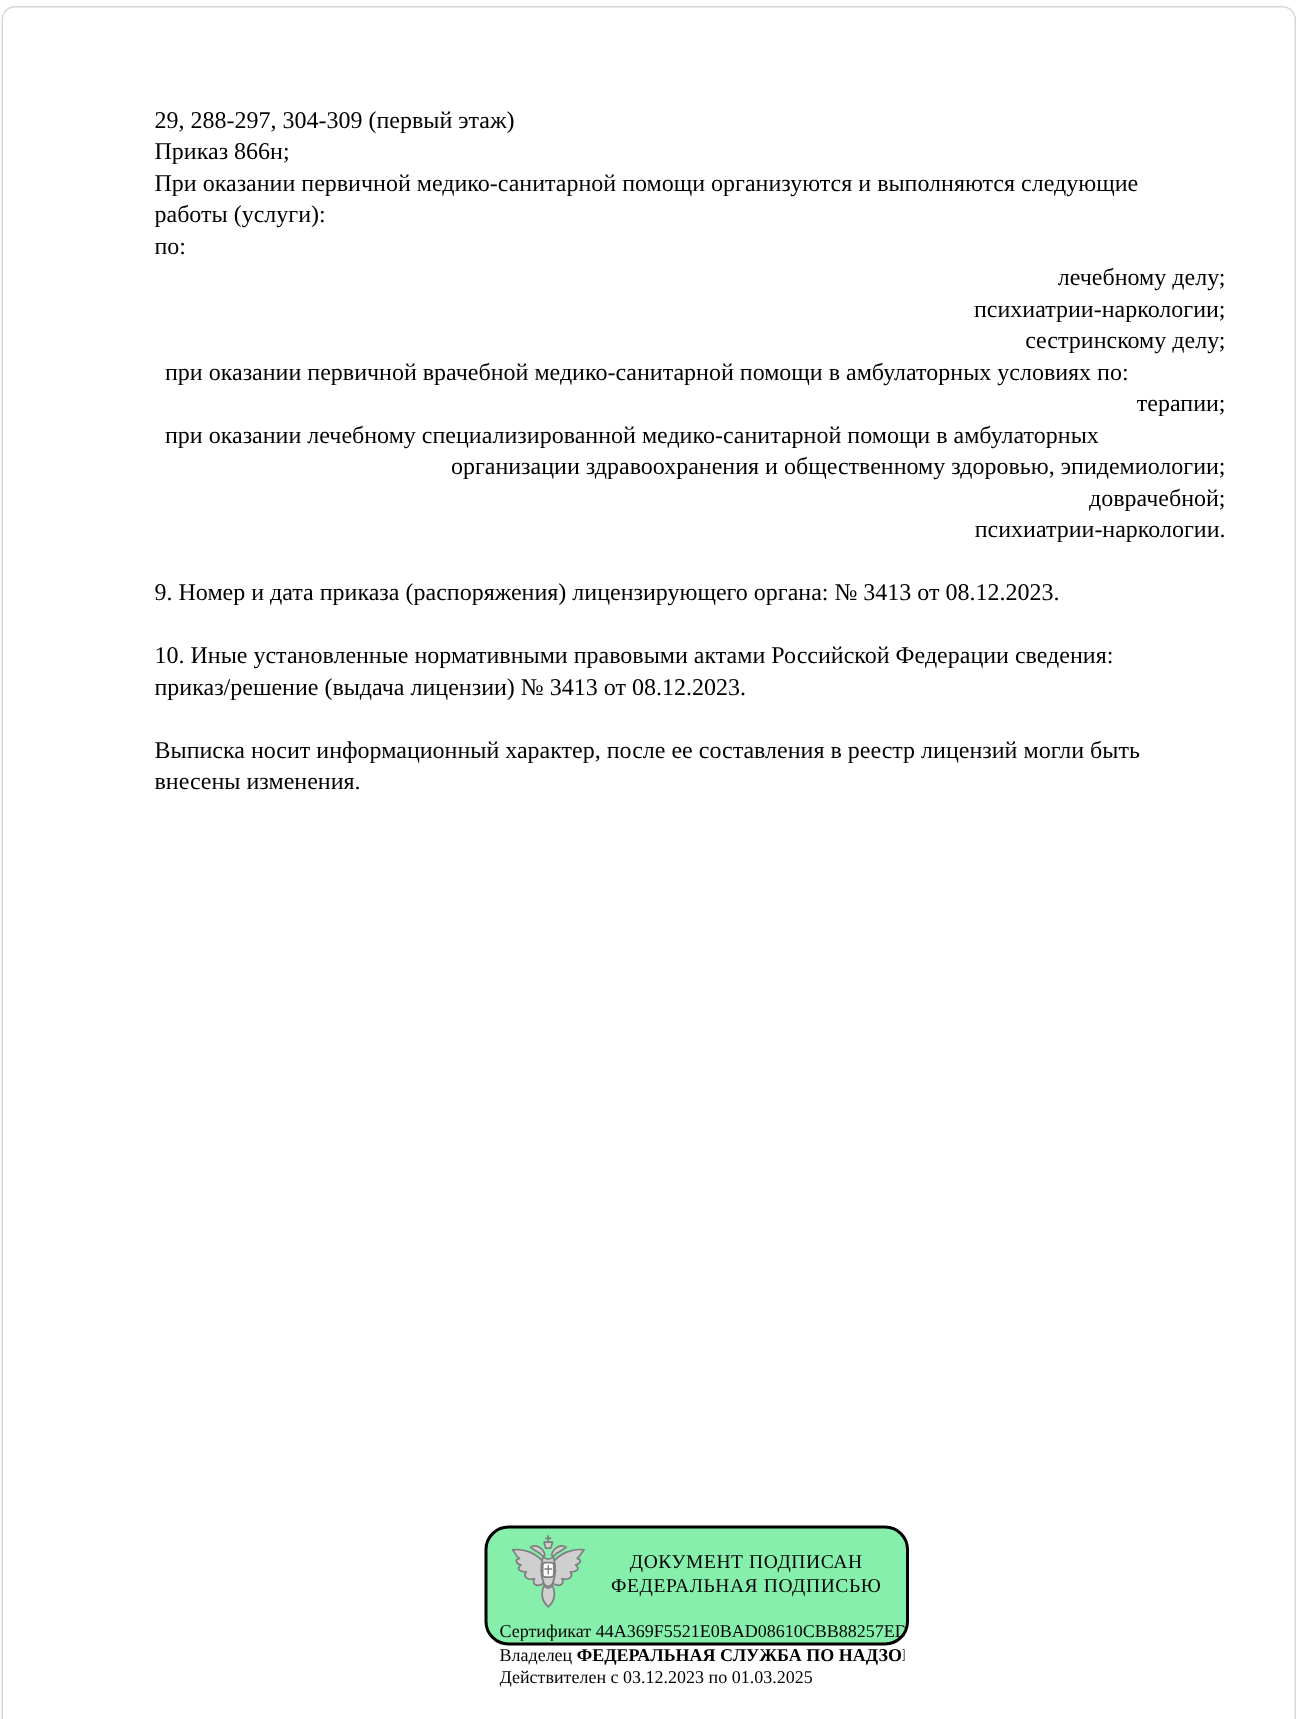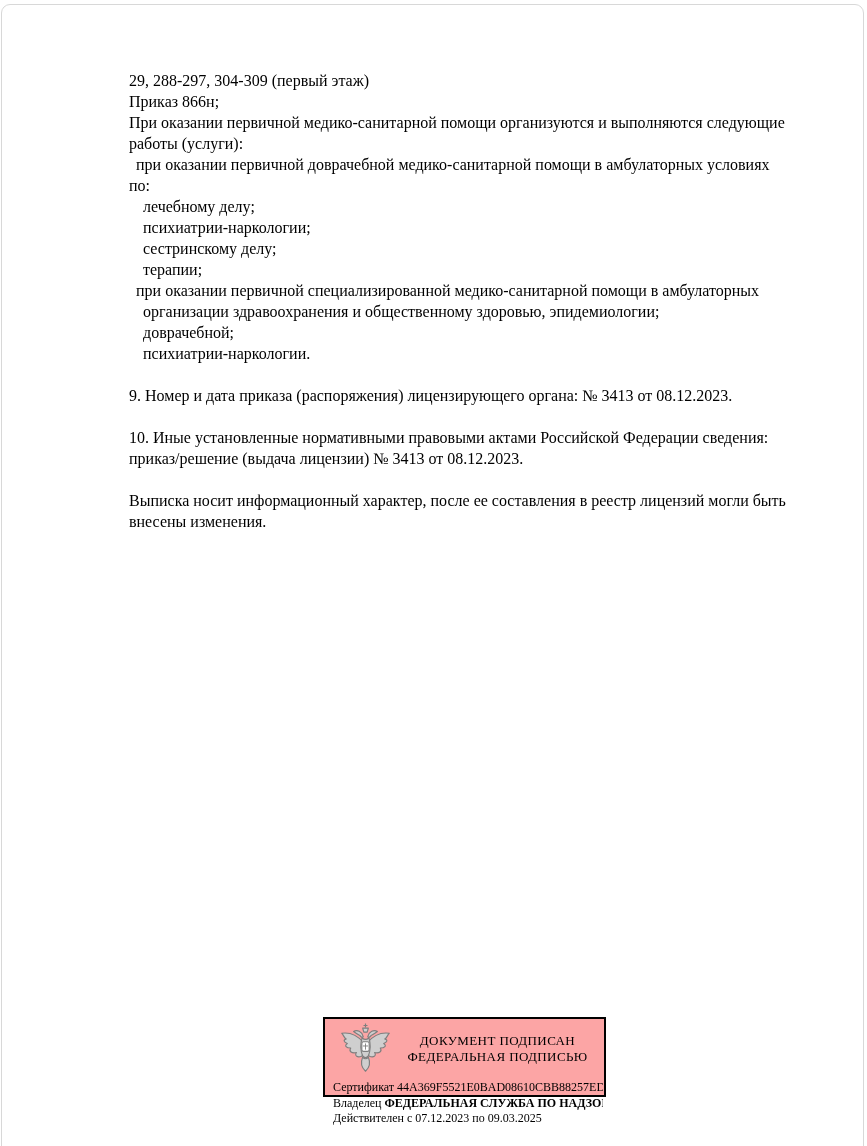--- a/index.html
+++ b/index.html
@@ -15,32 +15,32 @@
   .page-frame {
     position: absolute; left: 1px; top: 4px;
     width: 863px; height: 1170px;
     border: 1px solid #d8d8d8;
     border-radius: 9px;
     box-sizing: border-box;
     pointer-events: none;
   }
   .doc-text {
     position: absolute; left: 103px; top: 70px; width: 714px;
-    font-size: 16px; line-height: 21px; margin-left: 26px;
+    font-size: 16px; line-height: 21px;
   }
   .line { white-space: nowrap; }
   .ind1 { padding-left: 7px; }
-  .ind2 { padding-left: 14px; }
+  .ind2 { padding-left: 14px; text-align: right; }
 
   .stamp {
     position: absolute; left: 323px; top: 1017px;
     width: 283px; height: 80px;
     border: 2px solid #000000;
-    border-radius: 0;
-    background: #fca5a5;
+    border-radius: 16px;
+    background: #86efac;
     box-sizing: border-box;
   }
   .stamp-emblem {
     position: absolute; left: 12px; top: 4px; width: 57px; height: 59px;
   }
   .stamp-emblem svg { width: 100%; height: 100%; }
   .stamp-title {
     position: absolute; left: 70px; right: 4px; top: 14px;
     text-align: center;
     font-size: 13px; line-height: 16px; letter-spacing: 0.4px;
@@ -55,27 +55,27 @@
 </head>
 <body>
 
 <div class="page-frame"></div>
 
 <div class="doc-text">
     <div class="line">29, 288-297, 304-309 (первый этаж)</div>
     <div class="line">Приказ 866н;</div>
     <div class="line">При оказании первичной медико-санитарной помощи организуются и выполняются следующие</div>
     <div class="line">работы (услуги):</div>
-    <div class="line ind1">при оказании первичной доврачебной медико-санитарной помощи в амбулаторных условиях</div>
     <div class="line">по:</div>
     <div class="line ind2">лечебному делу;</div>
     <div class="line ind2">психиатрии-наркологии;</div>
     <div class="line ind2">сестринскому делу;</div>
+    <div class="line ind1">при оказании первичной врачебной медико-санитарной помощи в амбулаторных условиях по:</div>
     <div class="line ind2">терапии;</div>
-    <div class="line ind1">при оказании первичной специализированной медико-санитарной помощи в амбулаторных</div>
+    <div class="line ind1">при оказании лечебному специализированной медико-санитарной помощи в амбулаторных</div>
     <div class="line ind2">организации здравоохранения и общественному здоровью, эпидемиологии;</div>
     <div class="line ind2">доврачебной;</div>
     <div class="line ind2">психиатрии-наркологии.</div>
     <div class="line">&nbsp;</div>
     <div class="line">9. Номер и дата приказа (распоряжения) лицензирующего органа: № 3413 от 08.12.2023.</div>
     <div class="line">&nbsp;</div>
     <div class="line">10. Иные установленные нормативными правовыми актами Российской Федерации сведения:</div>
     <div class="line">приказ/решение (выдача лицензии) № 3413 от 08.12.2023.</div>
     <div class="line">&nbsp;</div>
     <div class="line">Выписка носит информационный характер, после ее составления в реестр лицензий могли быть</div>
@@ -108,15 +108,15 @@
       </g>
     </svg>
   </div>
   <div class="stamp-title">
     <div>ДОКУМЕНТ ПОДПИСАН</div>
     <div>ФЕДЕРАЛЬНАЯ ПОДПИСЬЮ</div>
   </div>
   <div class="stamp-info">
     <div><span>Сертификат</span> <span>44A369F5521E0BAD08610CBB88257ED3</span></div>
     <div><span>Владелец</span> <span class="bold">ФЕДЕРАЛЬНАЯ СЛУЖБА ПО НАДЗОРУ В СФЕРЕ</span></div>
-    <div>Действителен с 07.12.2023 по 09.03.2025</div>
+    <div>Действителен с 03.12.2023 по 01.03.2025</div>
   </div>
 </div>
 
 </body></html>

